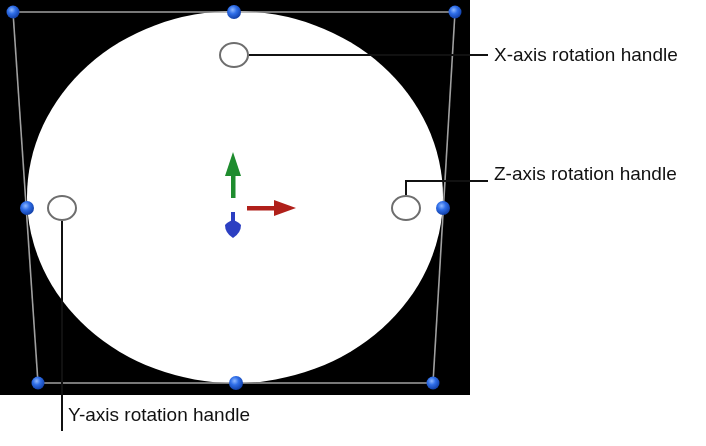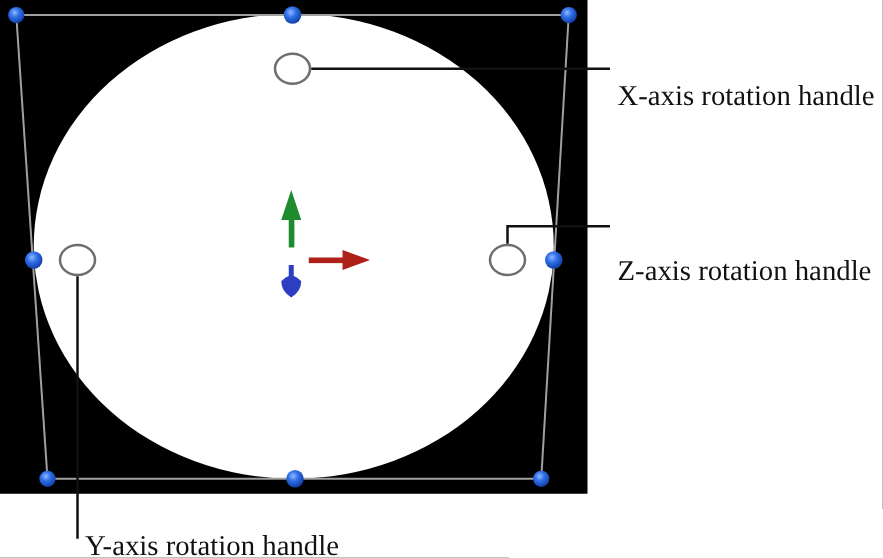--- a/index.html
+++ b/index.html
@@ -1,18 +1,18 @@
 <!DOCTYPE html>
 <html><head>
   <meta charset="utf-8">
   <style>
     html, body { margin: 0; padding: 0; background: #ffffff; }
     body { width: 706px; height: 446px; position: relative; overflow: hidden; font-family: "Liberation Sans", sans-serif; }
     #canvas { position: absolute; left: 0; top: 0; width: 706px; height: 446px; }
-    .label { position: absolute; font-size: 23px; color: #111111; white-space: nowrap; line-height: 1; font-family: Liberation Serif, serif; margin-top: 20px; }
+    .label { position: absolute; font-size: 19px; color: #111111; white-space: nowrap; line-height: 1; font-family: Liberation Sans, sans-serif; }
   </style>
 </head>
 <body>
 
 <svg id="canvas" width="706" height="446" viewBox="0 0 706 446">
   <defs>
     <radialGradient id="blueDot" cx="40%" cy="35%" r="65%">
       <stop offset="0%" stop-color="#8fb8ff"></stop>
       <stop offset="45%" stop-color="#2f6ee8"></stop>
       <stop offset="100%" stop-color="#1240a8"></stop>
@@ -61,14 +61,14 @@
   </g>
 
   <g stroke="#111111" stroke-width="2" fill="none">
     <polyline points="249,55 488,55"></polyline>
     <polyline points="406,195 406,181 488,181"></polyline>
     <polyline points="62,221 62,431"></polyline>
   </g>
 </svg>
 
 <div class="label" style="left:494px; top:45px;">X-axis rotation handle</div>
-<div class="label" style="left:494px; top:185px;">Z-axis rotation handle</div>
+<div class="label" style="left:494px; top:164px;">Z-axis rotation handle</div>
 <div class="label" style="left:68px; top:405px;">Y-axis rotation handle</div>
 
 </body></html>

